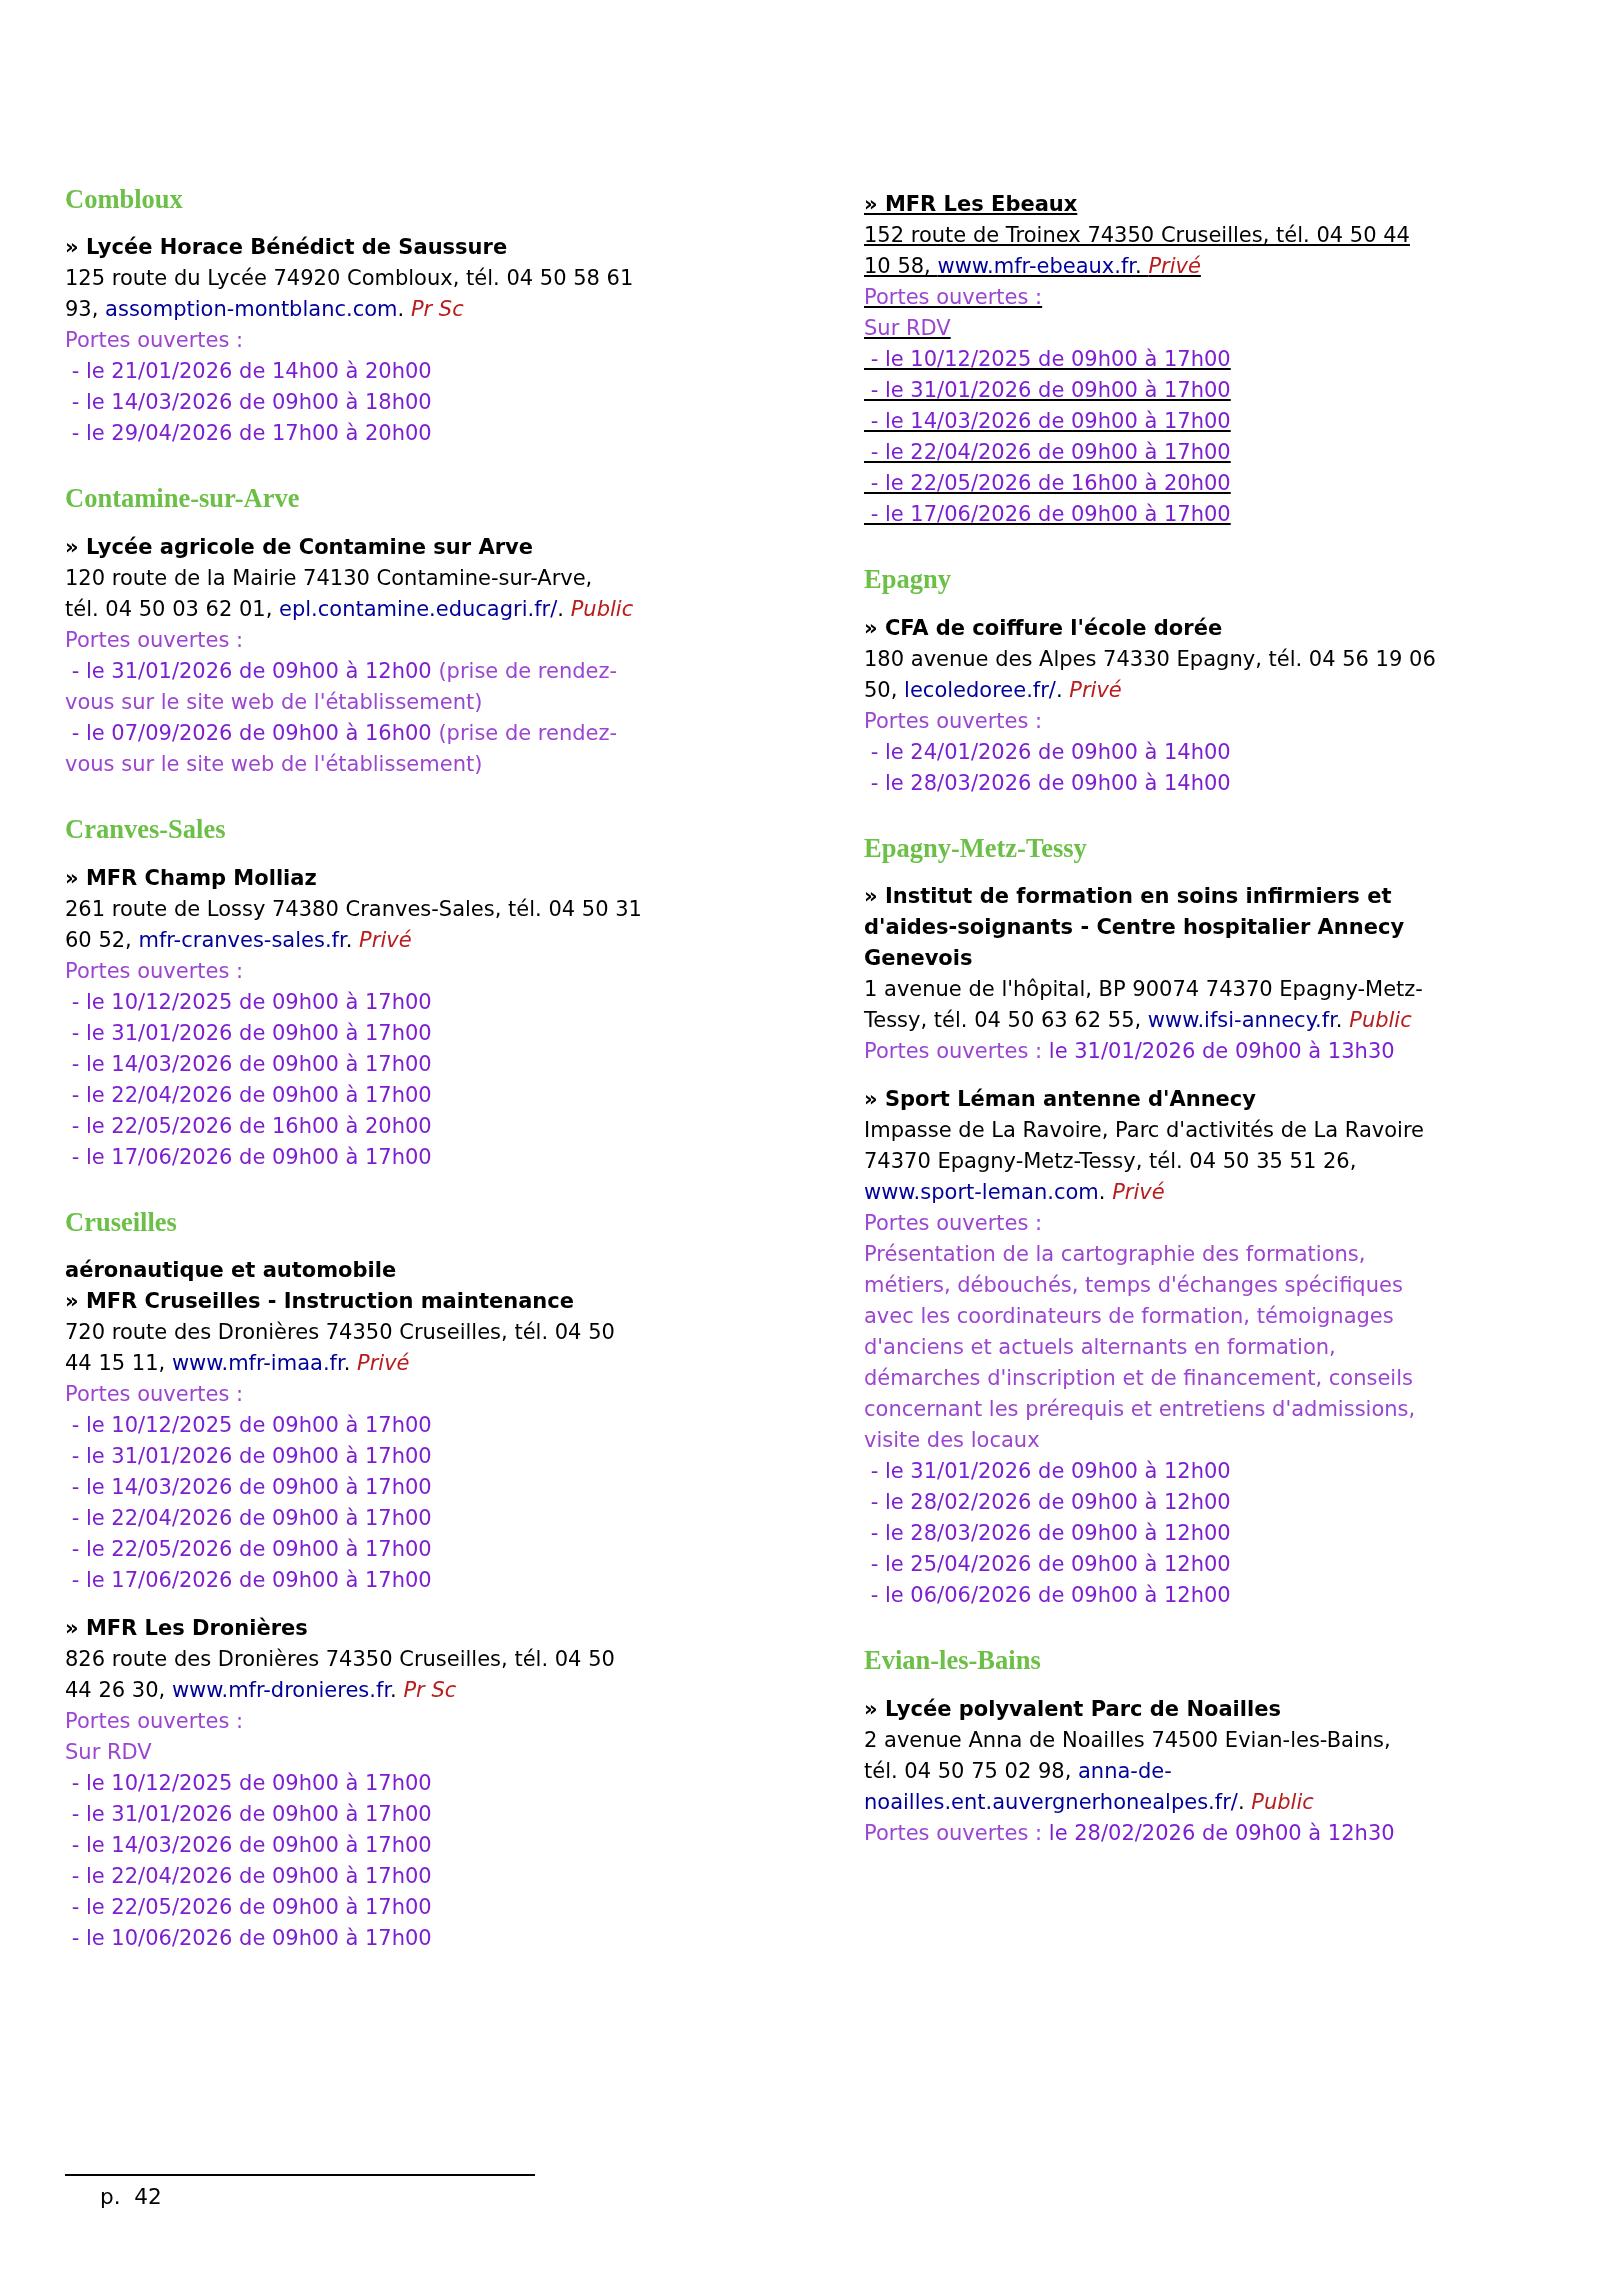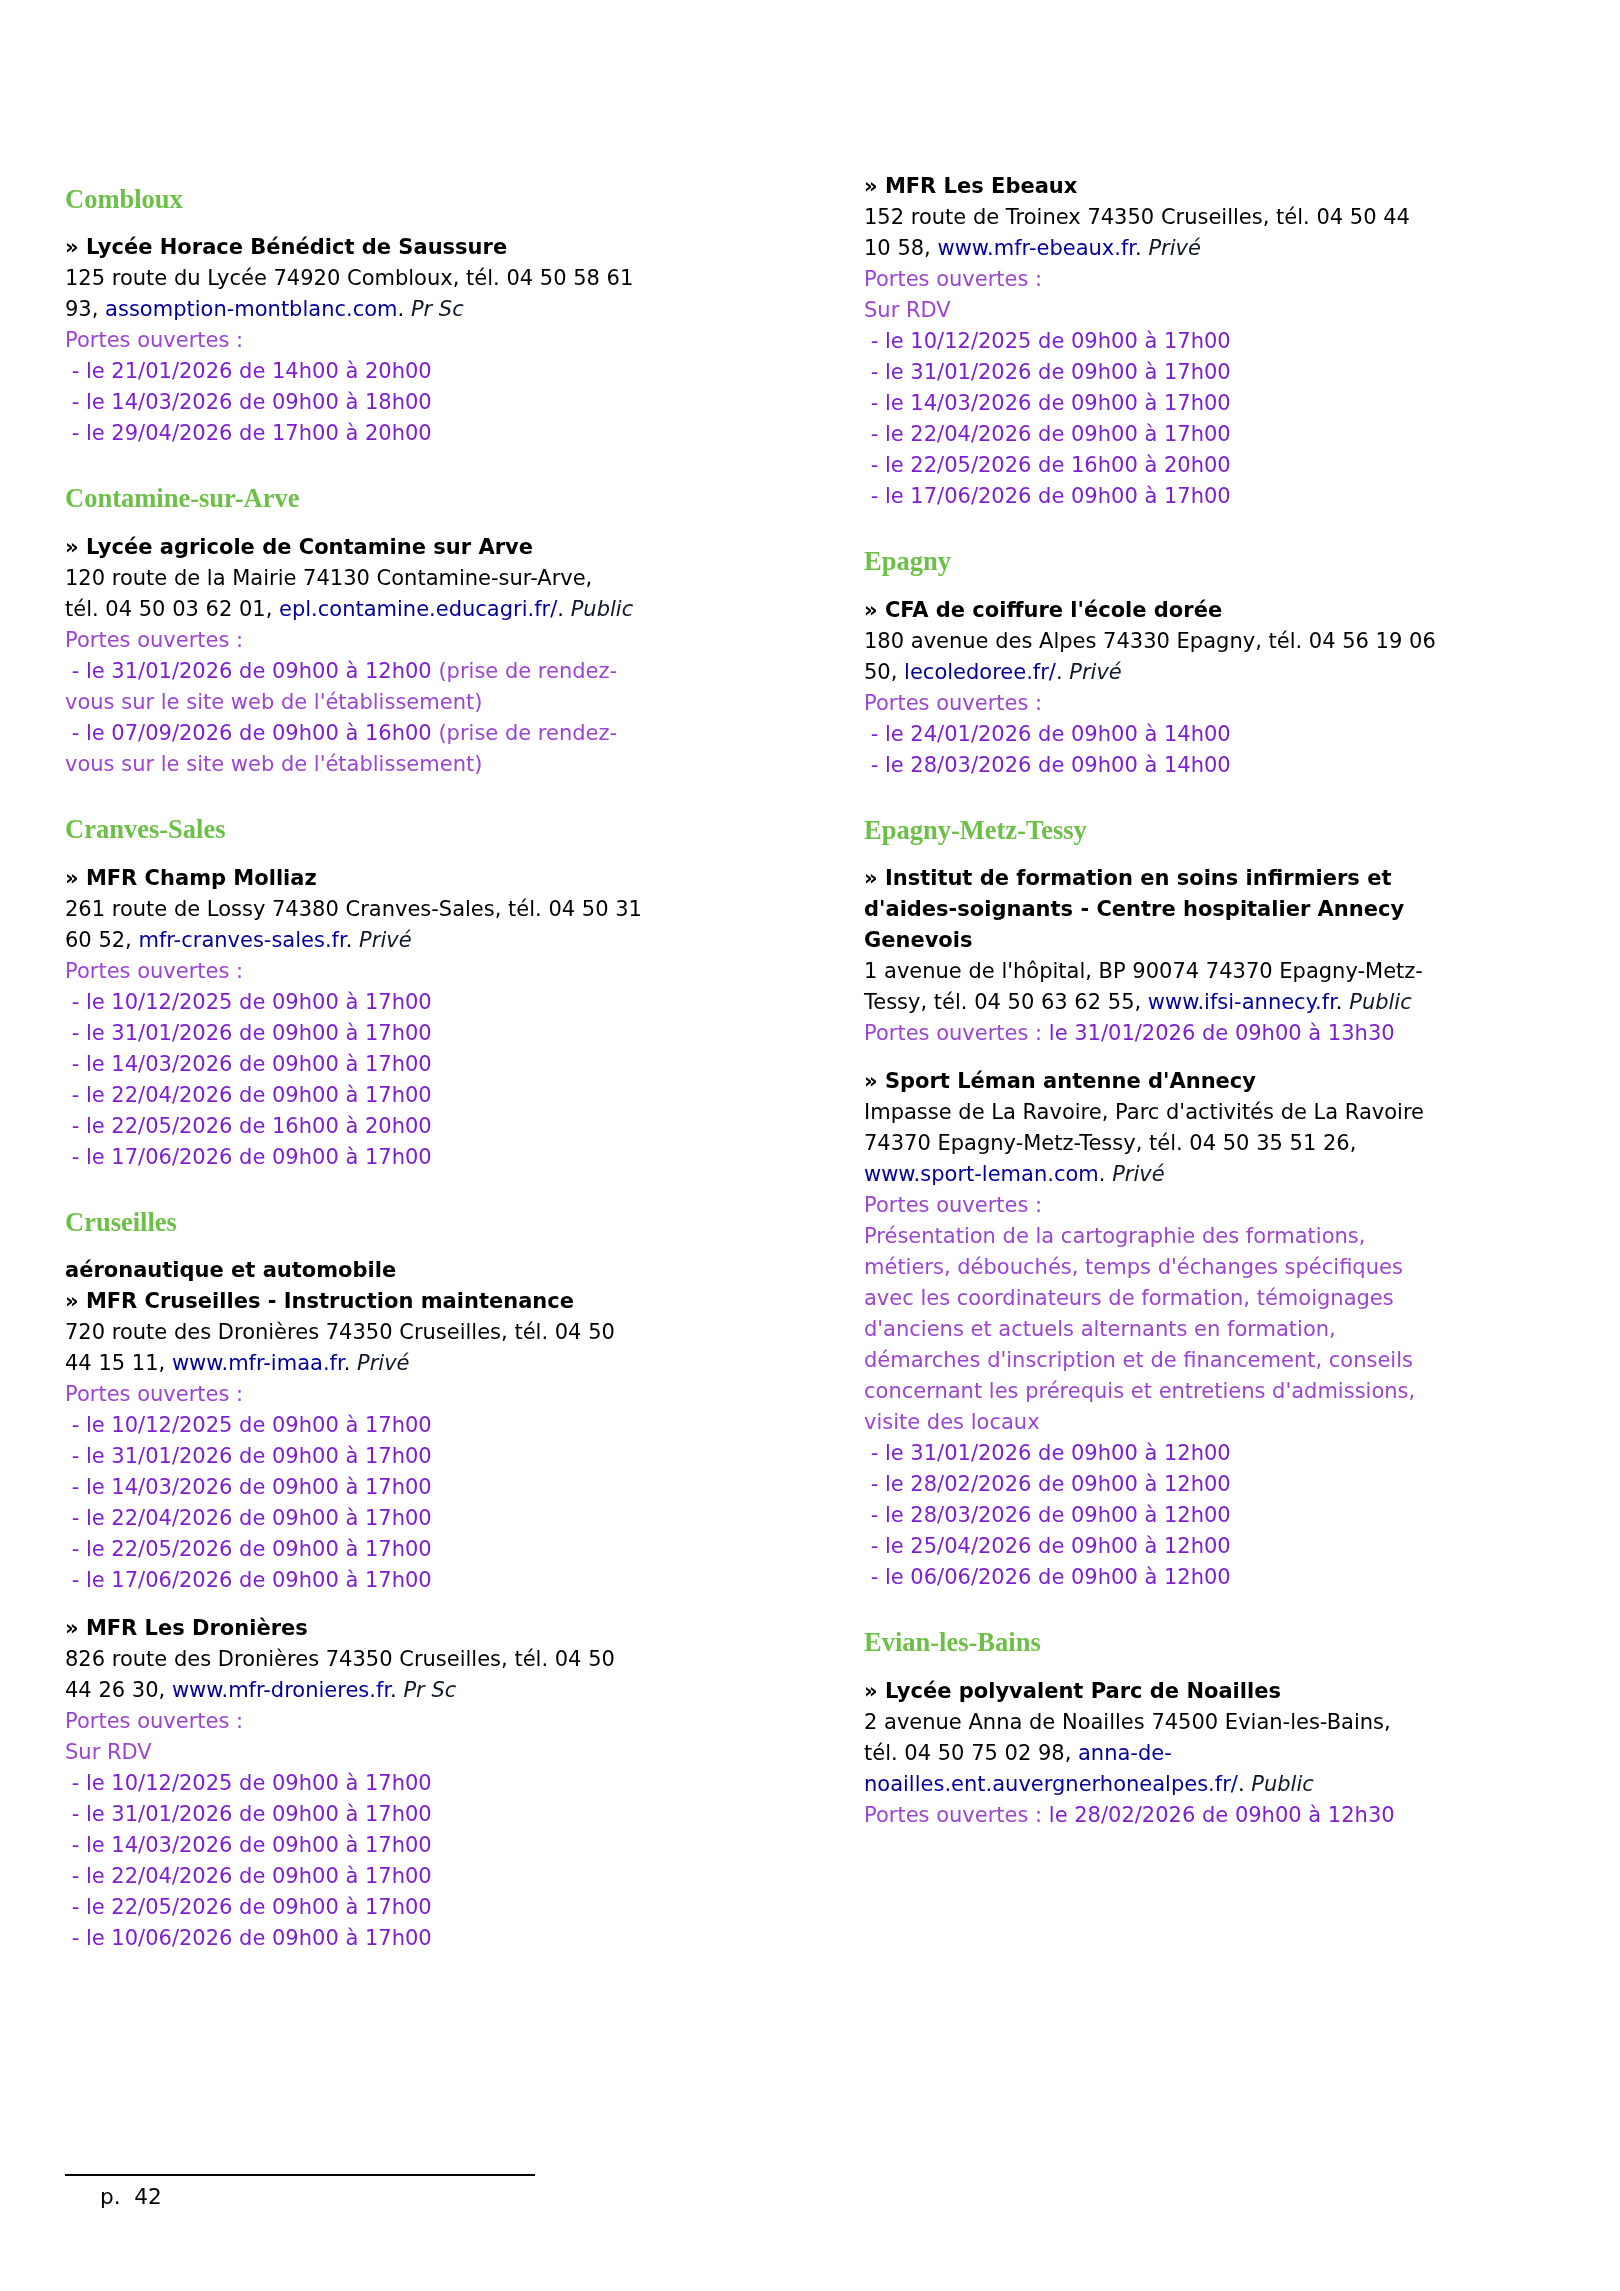--- a/index.html
+++ b/index.html
@@ -17,33 +17,33 @@
   .city{
     color:var(--green,#6cbf47);
     font-weight:bold;
     font-size:26.5px;line-height:33px;
     margin:33px 0 15.7px 0;
     white-space:pre;
     font-family:Liberation Serif, serif;
   }
   .col > .city:first-child{margin-top:15.7px;}
   .entry{margin:16.7px 0 9.8px 0;}
-  .col > .entry:first-child{margin-top:4px;}
+  .col > .entry:first-child{margin-top:22px;text-decoration:underline;}
   .entry-title{
     font-weight:bold;
     font-size:21px;line-height:31px;
     white-space:pre;
   }
   .line{
     font-size:21px;line-height:31px;
     white-space:pre;
   }
   .seg-t{color:#000;}
   .seg-l{color:var(--blue,#00009b);cursor:pointer;}
-  .seg-i{color:#0f172a;font-style:italic;}
+  .seg-i{color:#b91c1c;font-style:italic;}
   .seg-label{color:var(--purple-light,#9b45d0);}
   .seg-note{color:var(--purple-light,#9b45d0);text-align:center;}
   .seg-date{color:var(--purple-dark,#7d1fd1);}
   .footer{
     position:absolute;left:65px;top:2174px;width:470px;
   }
   .footer-rule{
     border:none;border-top:2px solid #000;margin:0;width:470px;
   }
   .page-number{

